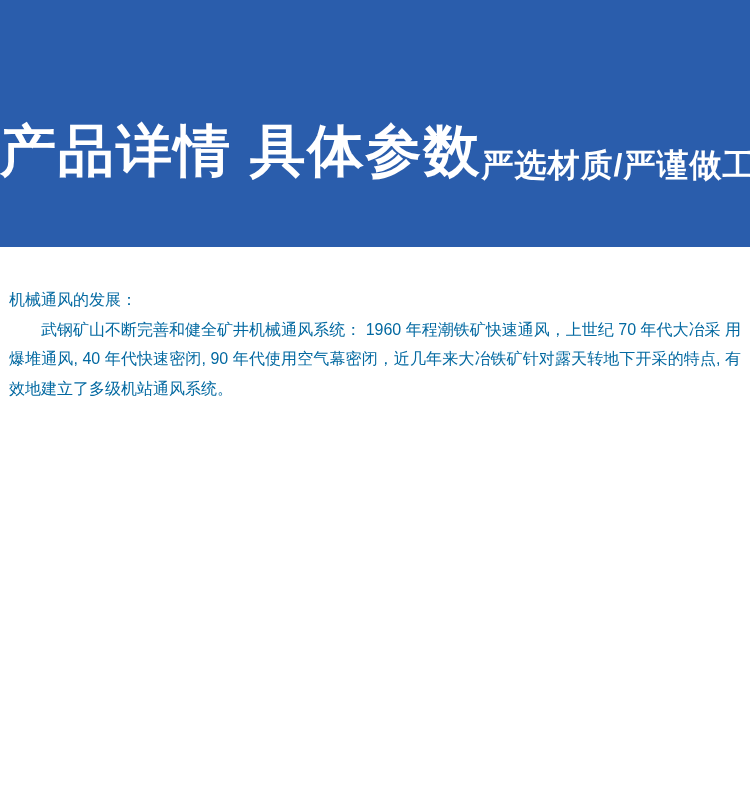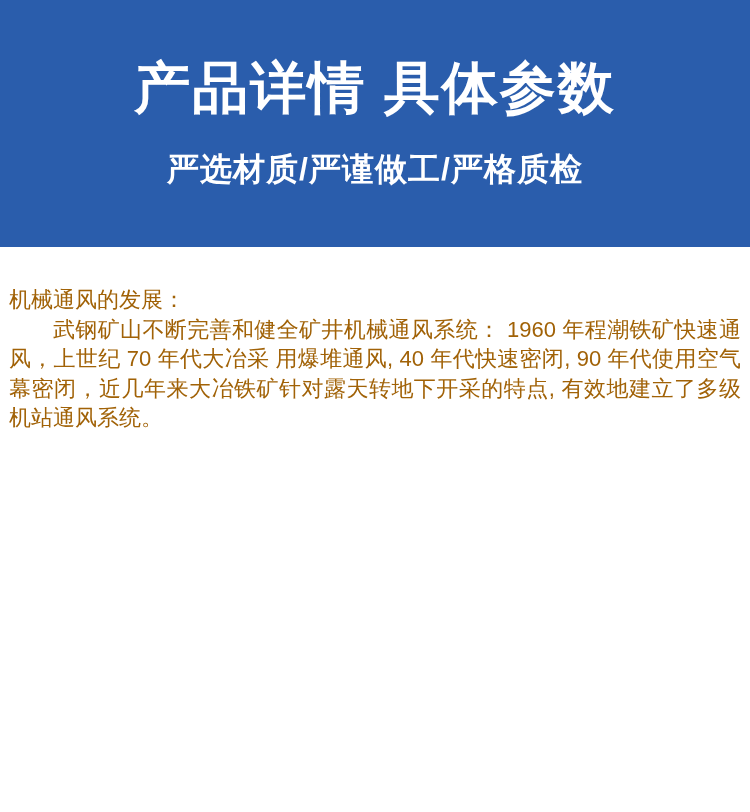--- a/index.html
+++ b/index.html
@@ -14,21 +14,21 @@
     background: #ffffff;
     overflow: hidden;
   }
   .banner {
     width: 750px;
     height: 247px;
     background: #2a5dac;
     box-sizing: border-box;
     padding-top: 56px;
     display: flex;
-    flex-direction: column;
+    flex-direction: row;
     align-items: center;
   }
   .banner-title {
     color: #ffffff;
     font-size: 56px;
     font-weight: bold;
     line-height: 1.15;
     letter-spacing: 2px;
     white-space: nowrap;
   }
@@ -40,23 +40,23 @@
     letter-spacing: 1px;
     white-space: nowrap;
   }
   .content {
     box-sizing: border-box;
     width: 750px;
     padding: 38px 9px 0 9px;
   }
   .content p {
     margin: 0;
-    font-size: 22px;
+    font-size: 16px;
     line-height: 29.6px;
-    color: #a16207;
+    color: #0369a1;
     text-align: justify;
     word-break: break-all;
   }
   .content p.para {
     text-indent: 2em;
   }
 </style>
 </head>
 <body>
 

